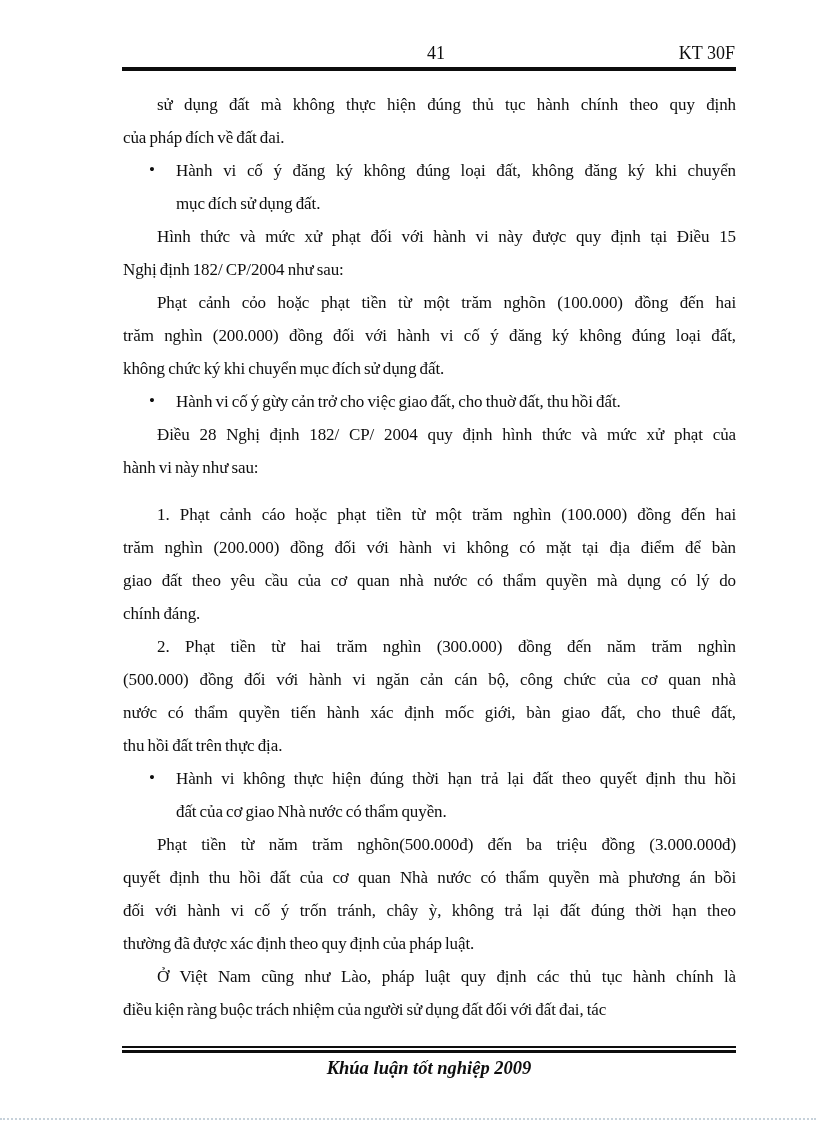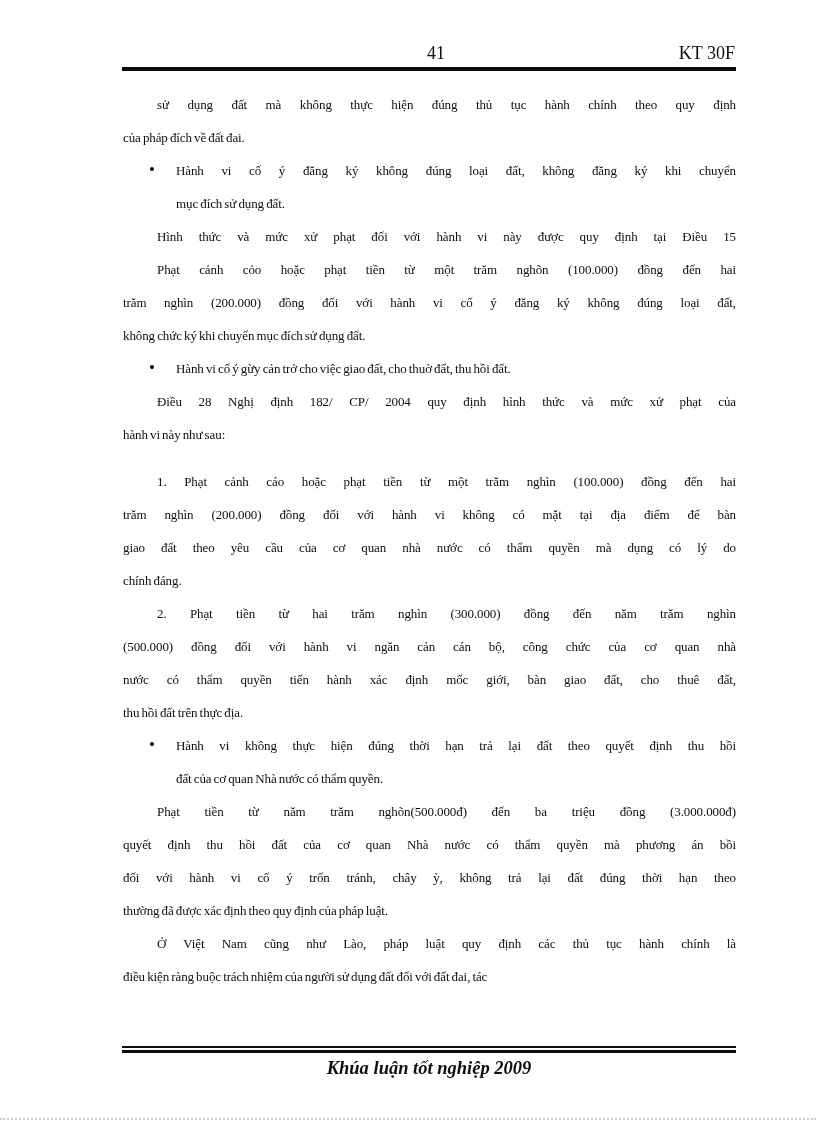--- a/index.html
+++ b/index.html
@@ -30,21 +30,21 @@
   
   .doc-body {
     position: absolute; left: 123px; top: 88px;
     width: 613px;
   }
   .block { position: relative; }
   .block.gap { margin-top: 14px; }
   .line {
     height: 33px;
     line-height: 33px;
-    font-size: 13px;
+    font-size: 17px;
     letter-spacing: -0.1px;
     word-spacing: -1px;
     overflow: hidden;
     white-space: nowrap;
     text-align: left;
   }
   .line.just {
     white-space: normal;
     text-align: justify;
     text-align-last: justify;
@@ -94,20 +94,21 @@
         <div class="line just first">sử dụng đất mà không thực hiện đúng thủ tục hành chính theo quy định</div>
         <div class="line">của pháp đích về đất đai.</div>
       </div>
       <div class="block bullet">
         <span class="marker">•</span>
         <div class="line just">Hành vi cố ý đăng ký không đúng loại đất, không đăng ký khi chuyển</div>
         <div class="line">mục đích sử dụng đất.</div>
       </div>
       <div class="block paragraph">
         <div class="line just first">Hình thức và mức xử phạt đối với hành vi này được quy định tại Điều 15</div>
+        <div class="line">Nghị định 182/ CP/2004 như sau:</div>
       </div>
       <div class="block paragraph">
         <div class="line just first">Phạt cảnh cỏo hoặc phạt tiền từ một trăm nghõn (100.000)  đồng đến hai</div>
         <div class="line just">trăm nghìn (200.000)  đồng đối với hành vi cố ý đăng ký không đúng loại đất,</div>
         <div class="line">không chức ký khi  chuyển mục đích sử dụng đất.</div>
       </div>
       <div class="block bullet">
         <span class="marker">•</span>
         <div class="line">Hành vi cố ý gừy cản trở cho việc giao đất, cho thuờ đất, thu hồi đất.</div>
       </div>
@@ -123,21 +124,21 @@
       </div>
       <div class="block paragraph">
         <div class="line just first">2. Phạt tiền từ hai trăm nghìn (300.000)  đồng đến năm trăm nghìn</div>
         <div class="line just">(500.000)  đồng đối với hành vi ngăn cản cán bộ, công chức của cơ quan nhà</div>
         <div class="line just">nước có thẩm quyền tiến hành xác định mốc giới, bàn giao đất, cho thuê đất,</div>
         <div class="line">thu hồi đất trên thực địa.</div>
       </div>
       <div class="block bullet">
         <span class="marker">•</span>
         <div class="line just">Hành vi không thực hiện đúng thời hạn trả lại  đất theo quyết định thu hồi</div>
-        <div class="line">đất của cơ quan Nhà nước có thẩm quyền.</div>
+        <div class="line">đất của cơ giao Nhà nước có thẩm quyền.</div>
       </div>
       <div class="block paragraph">
         <div class="line just first">Phạt tiền từ năm trăm nghõn(500.000đ)  đến ba triệu đồng (3.000.000đ)</div>
         <div class="line just">quyết định thu hồi đất của cơ quan Nhà nước có thẩm quyền mà phương án bồi</div>
         <div class="line just">đối với hành vi cố ý trốn tránh, chây ỳ, không trả lại đất đúng thời hạn theo</div>
         <div class="line">thường đã được xác định theo quy định của pháp luật.</div>
       </div>
       <div class="block paragraph">
         <div class="line just first">Ở Việt Nam cũng như Lào, pháp luật quy định các thủ tục hành chính là</div>
         <div class="line">điều kiện ràng buộc trách nhiệm của người sử dụng đất đối với đất đai, tác</div>

